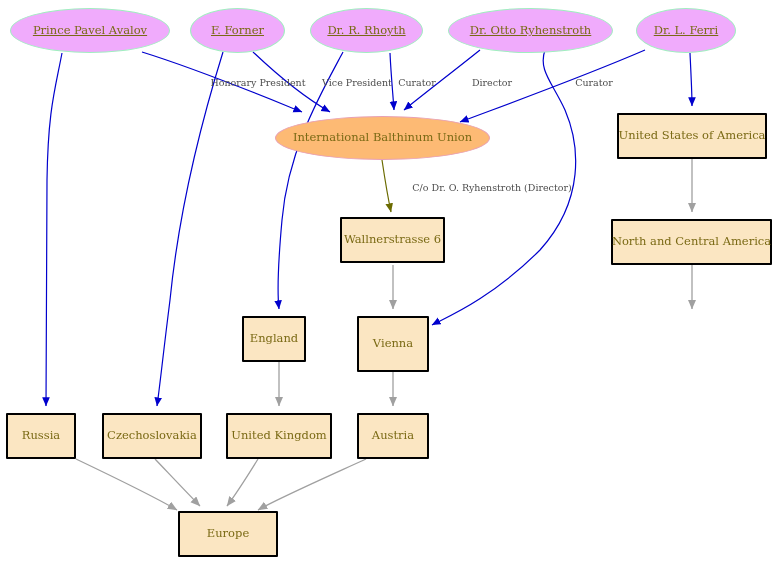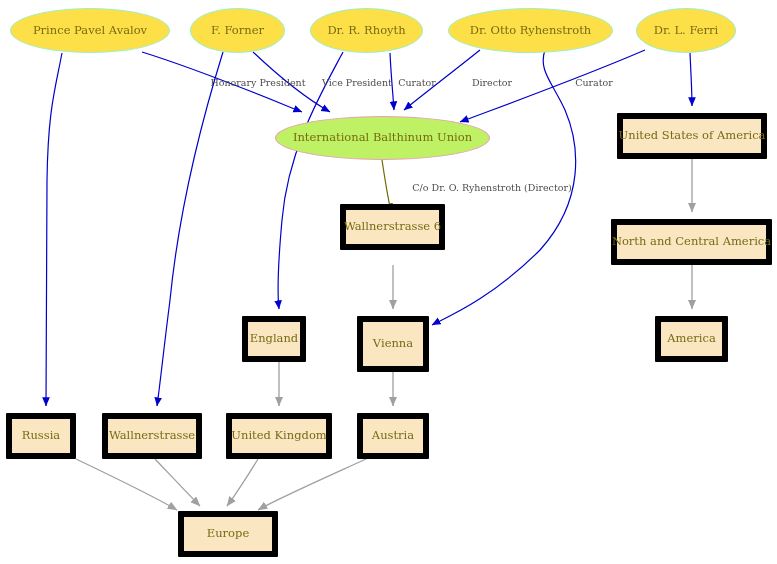--- a/index.html
+++ b/index.html
@@ -38,33 +38,34 @@
     align-items: center;
     justify-content: center;
     text-align: center;
     box-sizing: border-box;
     font-size: 11.5px;
     line-height: 1.15;
     color: #7a6a15;
     white-space: nowrap;
   }
   .node.person {
-    background: #fde047;
+    background: #f0abfc;
     border: 1px solid #a0eec0;
     border-radius: 50%;
+    text-decoration: underline;
   }
   .node.org {
-    background: #bef264;
+    background: #fdba74;
     border: 1px solid #e8a0b4;
     border-radius: 50%;
     align-items: center;
   }
   .node.place {
     background: #fbe6c2;
-    border: 6px solid #000000;
+    border: 2px solid #000000;
     border-radius: 1px;
   }
   .edge-label {
     position: absolute;
     font-size: 9.5px;
     color: #4d4d4d;
     white-space: nowrap;
     font-family: "DejaVu Serif", serif;
     transform: translate(-50%, -50%);
   }
@@ -122,43 +123,40 @@
       </div>
       <div class="node person" style="left: 448px; top: 8px; width: 165px; height: 45px;">
         <span>Dr. Otto Ryhenstroth</span>
       </div>
       <div class="node person" style="left: 636px; top: 8px; width: 100px; height: 45px;">
         <span>Dr. L. Ferri</span>
       </div>
       <div class="node org" style="left: 275px; top: 116px; width: 215px; height: 44px;">
         <span>International Balthinum Union</span>
       </div>
-      <div class="node place" style="left: 340px; top: 204px; width: 105px; height: 46px; text-align: center;">
+      <div class="node place" style="left: 340px; top: 217px; width: 105px; height: 46px; text-align: center;">
         <span>Wallnerstrasse 6</span>
       </div>
       <div class="node place" style="left: 242px; top: 316px; width: 64px; height: 46px;">
         <span>England</span>
       </div>
       <div class="node place" style="left: 357px; top: 316px; width: 72px; height: 56px;">
         <span>Vienna</span>
       </div>
       <div class="node place" style="left: 617px; top: 113px; width: 150px; height: 46px;">
         <span>United States of America</span>
       </div>
       <div class="node place" style="left: 611px; top: 219px; width: 161px; height: 46px;">
         <span>North and Central America</span>
       </div>
-      <div class="node place" style="left: 655px; top: 316px; width: 73px; height: 46px;">
-        <span>America</span>
-      </div>
       <div class="node place" style="left: 6px; top: 413px; width: 70px; height: 46px;">
         <span>Russia</span>
       </div>
       <div class="node place" style="left: 102px; top: 413px; width: 100px; height: 46px;">
-        <span>Wallnerstrasse</span>
+        <span>Czechoslovakia</span>
       </div>
       <div class="node place" style="left: 226px; top: 413px; width: 106px; height: 46px;">
         <span>United Kingdom</span>
       </div>
       <div class="node place" style="left: 357px; top: 413px; width: 72px; height: 46px;">
         <span>Austria</span>
       </div>
       <div class="node place" style="left: 178px; top: 511px; width: 100px; height: 46px;">
         <span>Europe</span>
       </div>

